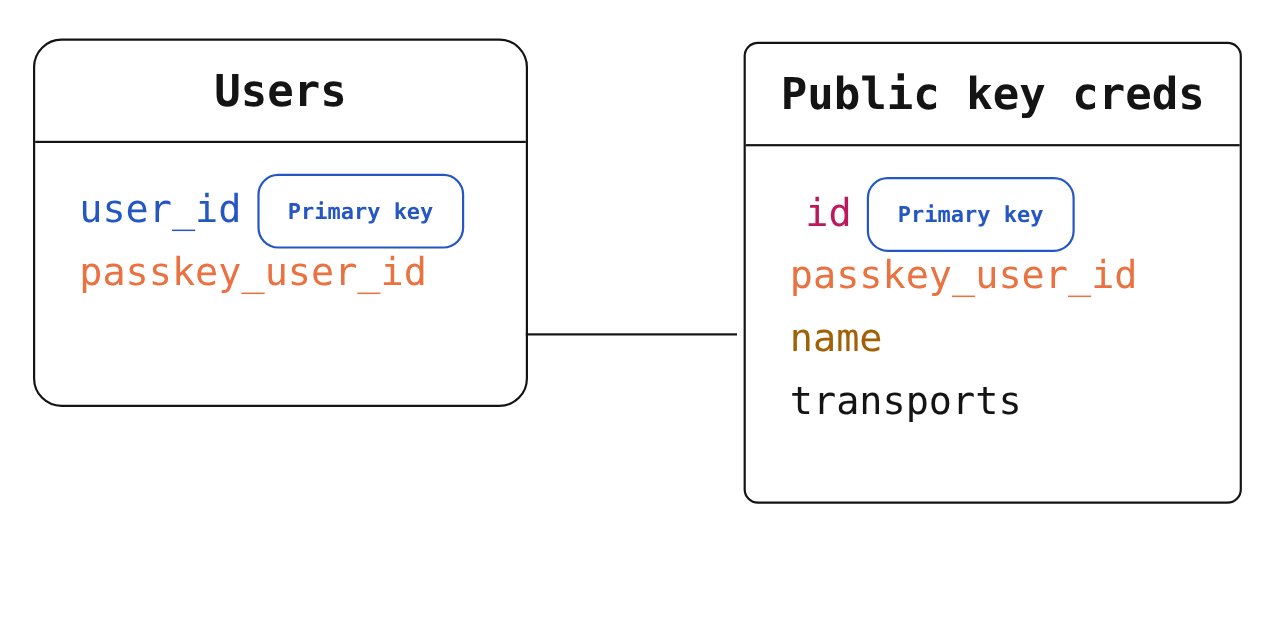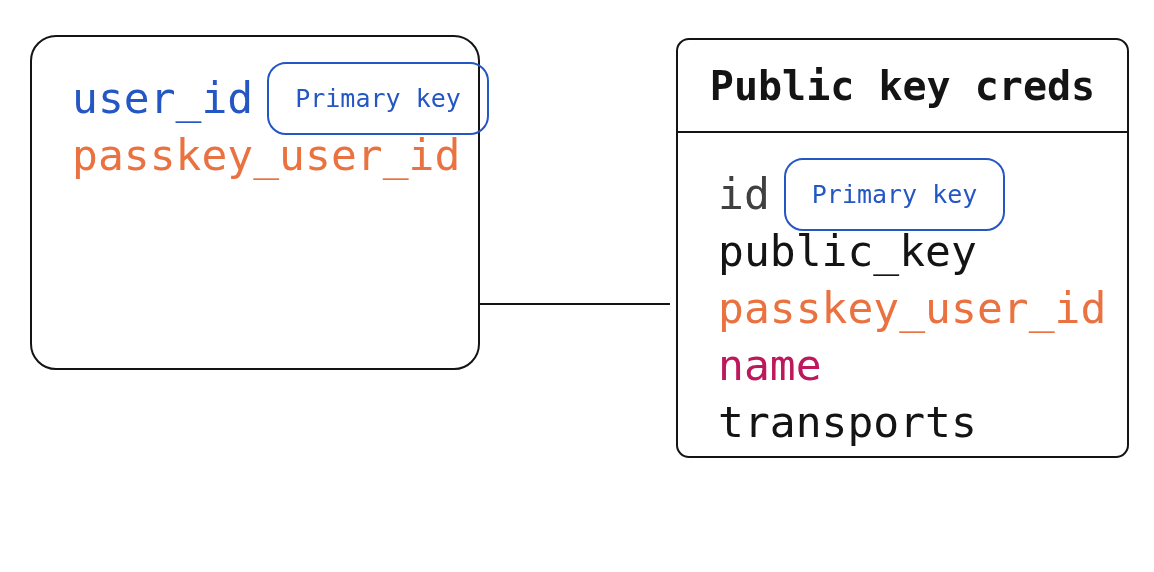--- a/index.html
+++ b/index.html
@@ -38,77 +38,77 @@
   .rows {
     padding: 33px 0 0 40px;
   }
   .row {
     height: 57px;
     display: flex;
     align-items: center;
     white-space: nowrap;
   }
   .field-label {
-    font-size: 43px;
+    font-size: 35px;
     line-height: 1;
   }
   .badge {
     margin-left: 14px;
     display: inline-block;
     box-sizing: border-box;
     border: 2px solid var(--blue);
     border-radius: 19px;
     padding: 22px 26px;
-    font-size: 25px;
-    font-weight: normal;
+    font-size: 20px;
+    font-weight: bold;
     line-height: 1;
     color: var(--blue);
   }
   .connector {
     position: absolute;
     height: 2px;
     background: var(--black);
   }
 </style>
 </head>
 <body>
 
 <div class="canvas">
 
   <div class="table-box" style="left:30px; top:35px; width:450px; height:335px;">
+    <div class="table-header">
+      <span class="table-title">Users</span>
+    </div>
     <div class="rows">
         <div class="row">
           <span class="field-label" style="color: rgb(36, 86, 196);">user_id</span>
           <span class="badge">Primary key</span>
         </div>
         <div class="row">
           <span class="field-label" style="color: rgb(234, 114, 64);">passkey_user_id</span>
         </div>
       </div>
   </div>
 
   <div class="connector" style="left:478px; top:303px; width:192px;"></div>
 
   <div class="table-box" style="left:676px; top:38px; width:453px; height:420px;border-radius:13px;">
     <div class="table-header">
       <span class="table-title">Public key creds</span>
     </div>
     <div class="rows">
         <div class="row">
-          <span class="field-label" style="color: #404040;">id</span>
+          <span class="field-label" style="color: #be185d; margin-left: 14px;">id</span>
           <span class="badge">Primary key</span>
-        </div>
-        <div class="row">
-          <span class="field-label" style="color: rgb(20, 20, 20);">public_key</span>
         </div>
         <div class="row">
           <span class="field-label" style="color: rgb(234, 114, 64);">passkey_user_id</span>
         </div>
         <div class="row">
-          <span class="field-label" style="color: #be185d;">name</span>
+          <span class="field-label" style="color: #a16207;">name</span>
         </div>
         <div class="row">
           <span class="field-label" style="color: rgb(20, 20, 20); text-align: right;">transports</span>
         </div>
       </div>
   </div>
 
 </div>
 
 </body></html>

